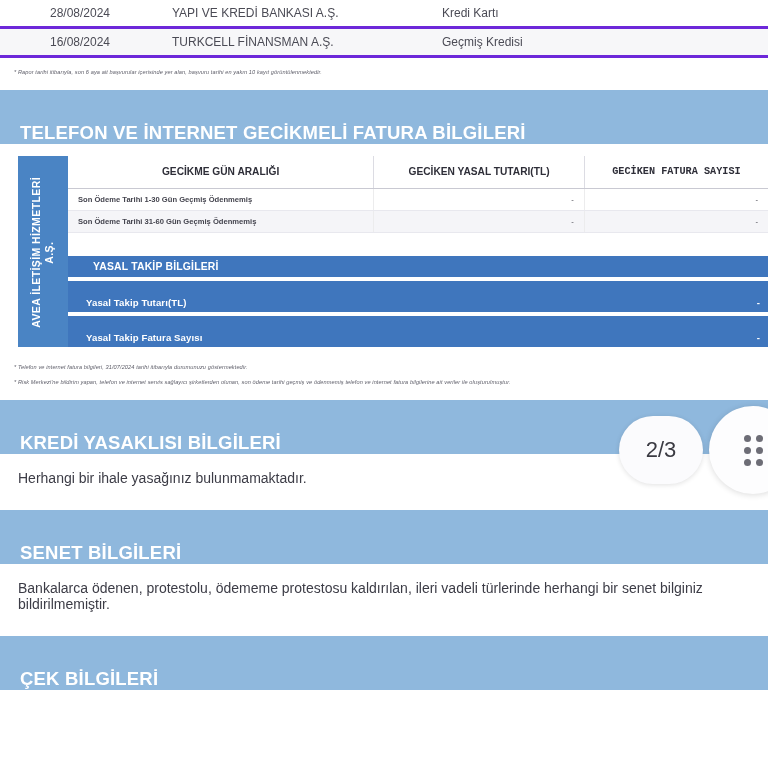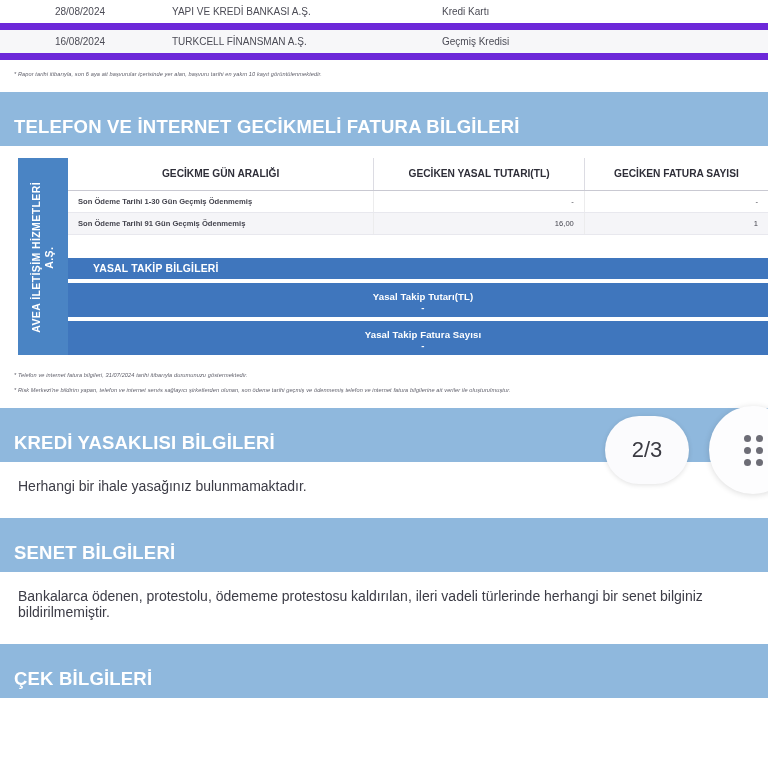--- a/index.html
+++ b/index.html
@@ -16,24 +16,24 @@
     position: relative;
   }
 
   
   .top-table {
     width: 100%;
     border-collapse: collapse;
     table-layout: fixed;
   }
   .top-table td {
-    font-size: 10px;
+    font-size: 12px;
     color: #4b4b55;
     padding: 6px 0;
-    border-bottom: 7px solid #6d28d9;
+    border-bottom: 3px solid #6d28d9;
     vertical-align: middle;
   }
   .top-table tr.alt td {
     background: #f7f7f9;
   }
   .col-date   { width: 160px; text-align: center; }
   .col-inst   { width: 270px; padding-left: 12px !important; }
   .col-type   { width: 180px; }
   .col-amt    { width: 100px; text-align: right; padding-right: 4px !important; }
   .col-last   { width: 58px;  text-align: right; padding-right: 6px !important; }
@@ -54,22 +54,22 @@
   .band {
     background: #8fb8dd;
     height: 16px;
     margin-top: 14px;
   }
 
   .section-header {
     background: #8fb8dd;
     height: 38px;
     display: flex;
-    align-items: center;
-    padding-left: 14px;
+    align-items: flex-end;
+    padding-left: 20px;
     box-sizing: border-box;
   }
   .section-header h2 {
     margin: 0;
     font-size: 18.5px;
     font-weight: bold;
     color: #ffffff;
     letter-spacing: .2px;
   }
   .section-body {
@@ -121,21 +121,21 @@
   .gecikme-table th {
     font-size: 10.2px;
     font-weight: bold;
     color: #2e2e38;
     padding: 10px 0 11px 0;
     border-bottom: 1px solid #c9c9d2;
     text-align: center;
   }
   .gecikme-table th.c1 { width: 300px; margin-left: 8px; }
   .gecikme-table th.c2 { width: 206px; border-left: 1px solid #dcdce3; }
-  .gecikme-table th.c3 { width: 180px; border-left: 1px solid #dcdce3; }
+  .gecikme-table th.c3 { width: 180px; border-left: 1px solid #dcdce3; font-family: Liberation Mono, monospace; }
   .gecikme-table td {
     font-size: 7.6px;
     color: #44444e;
     padding: 6px 0;
     border-bottom: 1px solid #e8e8ee;
   }
   .gecikme-table td.t1 { padding-left: 10px; font-weight: bold; }
   .gecikme-table td.t2,
   .gecikme-table td.t3 {
     text-align: right;
@@ -151,34 +151,33 @@
     font-weight: bold;
     padding: 5px 0 5px 25px;
     margin-top: 23px;
     letter-spacing: .2px;
   }
   .ytk-row {
     background: #3f76bd;
     color: #fff;
     font-size: 9.6px;
     font-weight: bold;
-    padding: 8px 8px 4px 18px;
+    padding: 16px 8px 4px 18px;
     margin-top: 4px;
     display: flex;
     justify-content: space-between;
     align-items: center;
     letter-spacing: .1px;
-    flex-direction: column;
   }
   .ytk-row .val { font-weight: bold; }
 
   
   .page-pill {
     position: absolute;
-    left: 605px;
+    left: 619px;
     top: 416px;
     width: 84px;
     height: 68px;
     border-radius: 34px;
     background: #fbfbfd;
     box-shadow: 0 1px 5px rgba(0,0,0,.12);
     display: flex;
     align-items: center;
     justify-content: center;
     font-size: 22px;
@@ -258,23 +257,23 @@
           <th class="c3">GECİKEN FATURA SAYISI</th>
         </tr>
       </thead>
       <tbody>
         <tr>
           <td class="t1">Son Ödeme Tarihi 1-30 Gün Geçmiş Ödenmemiş</td>
           <td class="t2">-</td>
           <td class="t3">-</td>
         </tr>
         <tr class="alt">
-          <td class="t1">Son Ödeme Tarihi 91 Gün Geçmiş Ödenmemiş</td>
-          <td class="t2">16,00</td>
-          <td class="t3">1</td>
+          <td class="t1">Son Ödeme Tarihi 31-60 Gün Geçmiş Ödenmemiş</td>
+          <td class="t2">-</td>
+          <td class="t3">-</td>
         </tr>
       </tbody>
     </table>
 
     <div class="ytk-header">YASAL TAKİP BİLGİLERİ</div>
 
     <div class="ytk-row">
       <span>Yasal Takip Tutarı(TL)</span>
       <span class="val">-</span>
     </div>

